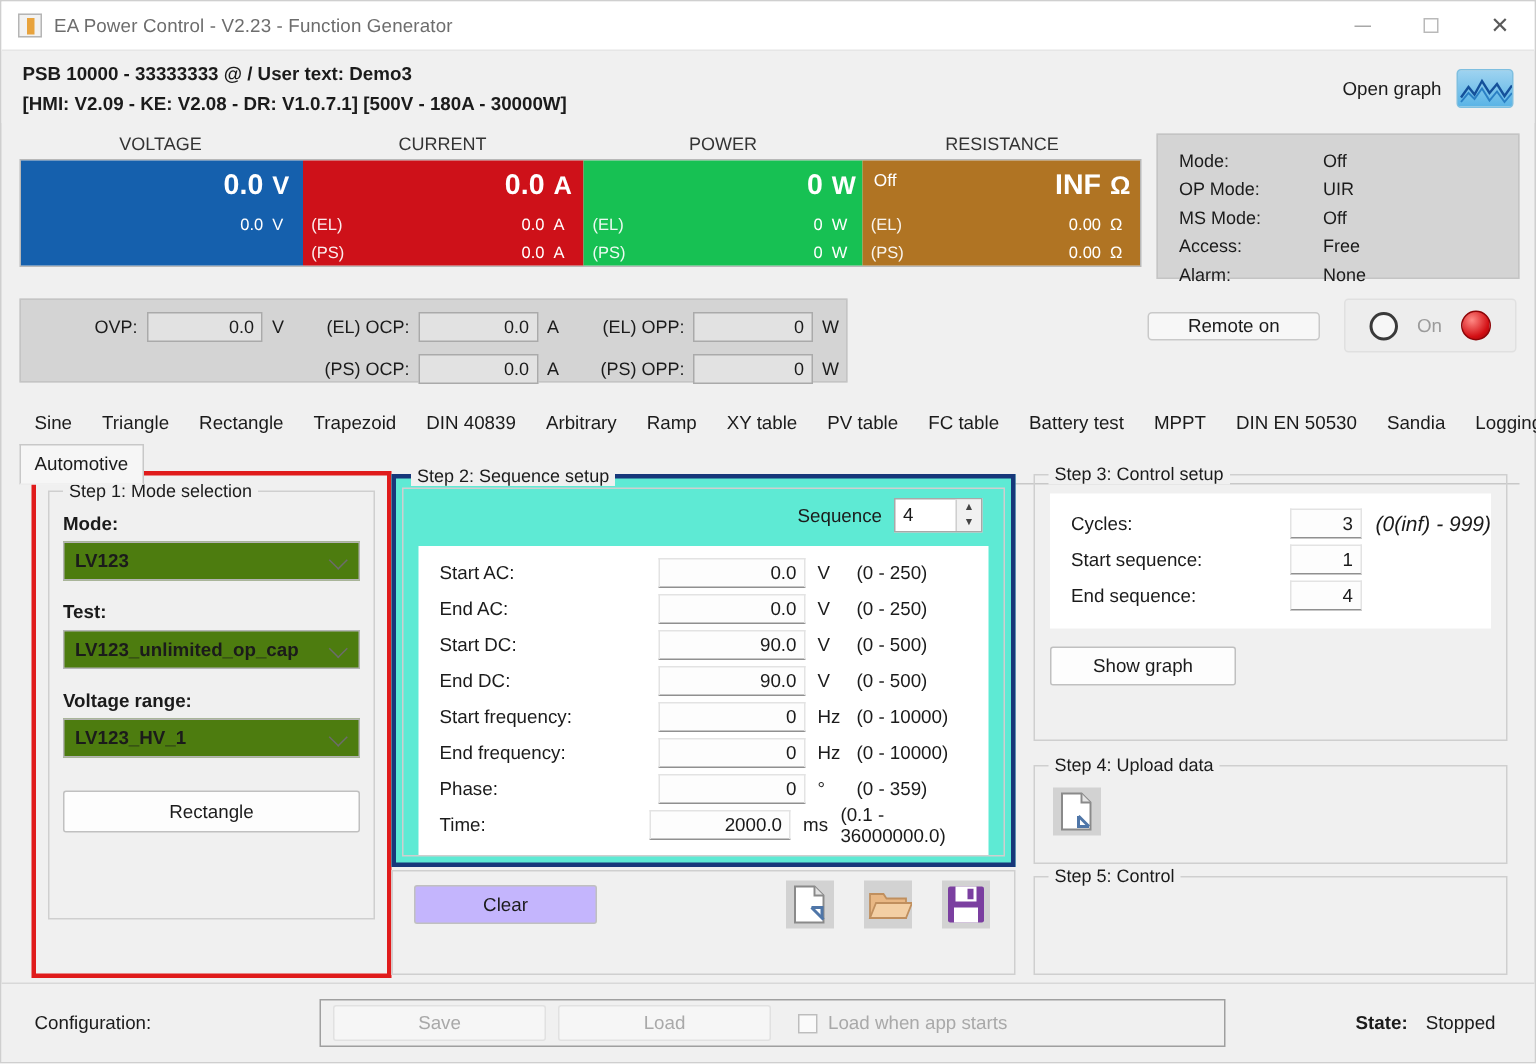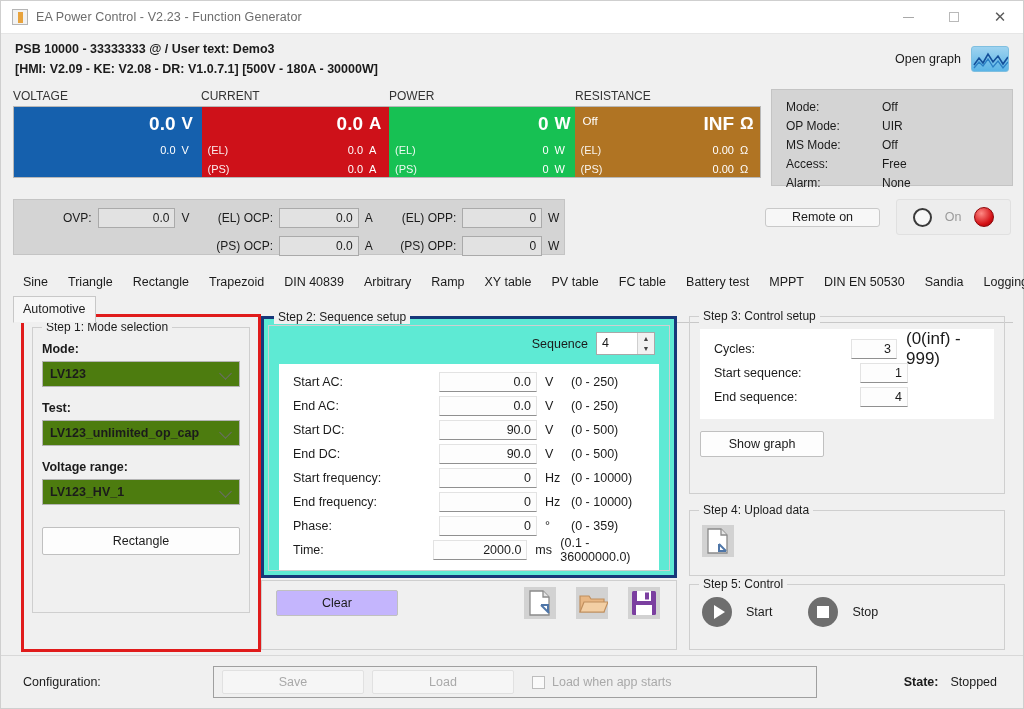--- a/index.html
+++ b/index.html
@@ -64,21 +64,21 @@
     border: 1px solid #7fbfe0; position: relative; overflow: hidden;
   }
   .og-icon svg { position: absolute; left: 0; top: 2px; }
 
   
   .meas-wrap {
     position: absolute; left: 12px; top: 88px; width: 748px;
   }
   .meas-head { display: flex; }
   .meas-head div {
-    font-size: 12px; color: #333; padding-bottom: 3px; font-weight: normal;
+    font-size: 12px; color: #333; text-align: center; padding-bottom: 3px; font-weight: normal;
   }
   .meas-body {
     display: flex; height: 72px; border: 1px solid #b8b8b8;
   }
   .cell { position: relative; color: #fff; }
   .cell .big {
     position: absolute; right: 0; top: 5px; height: 24px;
     display: flex; align-items: center; gap: 0;
   }
   .cell .bigval { font-size: 19px; font-weight: bold; text-align: right; }
@@ -228,21 +228,21 @@
 
   
   .step3 { position: absolute; left: 676px; top: 2px; width: 316px; height: 178px; }
   .s3-fields { margin: 12px 10px 0 10px; background: #ffffff; padding: 8px 0 10px 0; }
   .c3name { width: 160px; font-size: 12.5px; color: #1b1b1b; padding-left: 14px; }
   .c3box {
     width: 48px; height: 20px; background: #fdfdfd;
     border: 1px solid #e3e3e3; border-bottom: 1px solid #909090;
     font-size: 12.5px; color: #1b1b1b; text-align: right; padding: 2px 5px 0 0;
   }
-  .c3range { font-size: 17px; color: #1b1b1b; padding-left: 9px; }
+  .c3range { font-size: 14px; color: #1b1b1b; padding-left: 9px; font-style: italic; }
   .btn-showgraph {
     margin: 12px 0 0 10px; width: 124px; height: 26px;
     background: #fdfdfd; border: 1px solid #c0c0c0; border-radius: 2px;
     font-size: 12.5px; color: #1b1b1b; display: flex; align-items: center; justify-content: center;
   }
 
   
   .step4 { position: absolute; left: 676px; top: 196px; width: 316px; height: 66px; }
   .step4 .ficon { position: absolute; left: 12px; top: 14px; }
 
@@ -617,30 +617,20 @@
           <path d="M6 4 h13 l6 6 v18 h-19 z" fill="#ffffff" stroke="#8a8a8a" stroke-width="1.3"></path>
           <path d="M19 4 v6 h6" fill="#e4e4e4" stroke="#8a8a8a" stroke-width="1.3"></path>
           <path d="M24 26 h-7 v-7" fill="none" stroke="#4f76a8" stroke-width="2"></path>
           <path d="M24 26 L17 19" stroke="#4f76a8" stroke-width="2"></path>
         </svg>
       </div>
     </div>
 
     <div class="grp step5">
       <span class="leg">Step 5: Control</span>
-      <div class="s5-row">
-        <span class="circ-btn">
-            <span class="play-tri"></span>
-          </span>
-        <span class="s5-lbl">Start</span>
-        <span class="circ-btn" style="margin-left:22px">
-            <span class="stop-sq"></span>
-          </span>
-        <span class="s5-lbl">Stop</span>
-      </div>
     </div>
 
   </div>
 
   <div class="bottombar">
     <span class="cfg-lbl">Configuration:</span>
     <div class="cfg-group">
       <span class="cfg-btn">Save</span>
       <span class="cfg-btn">Load</span>
       <span class="cfg-check">

